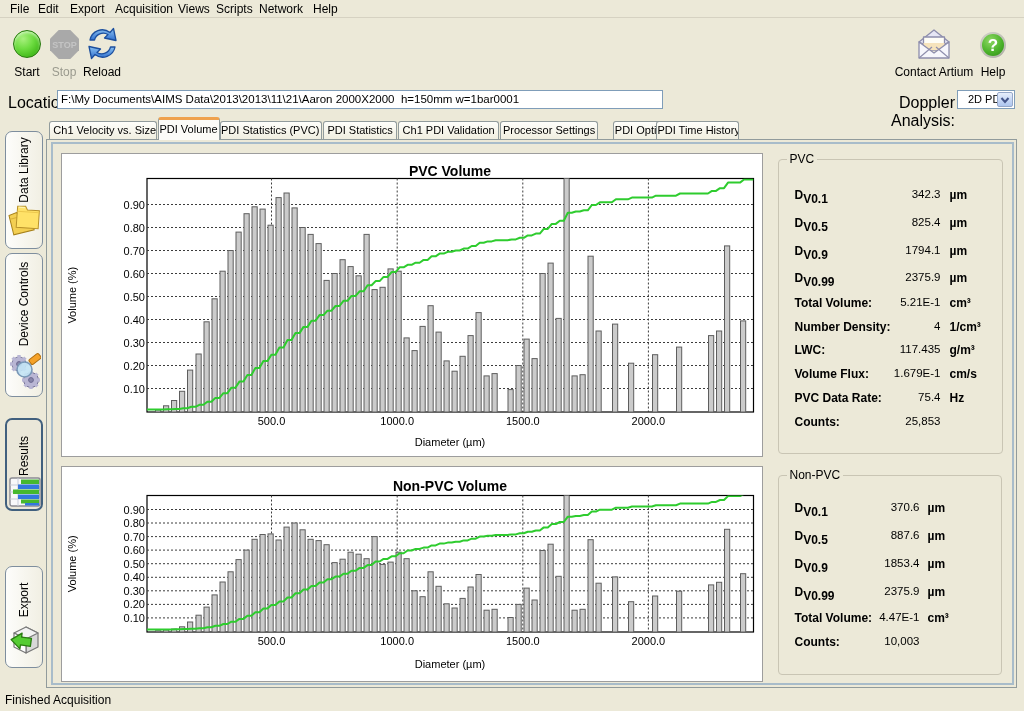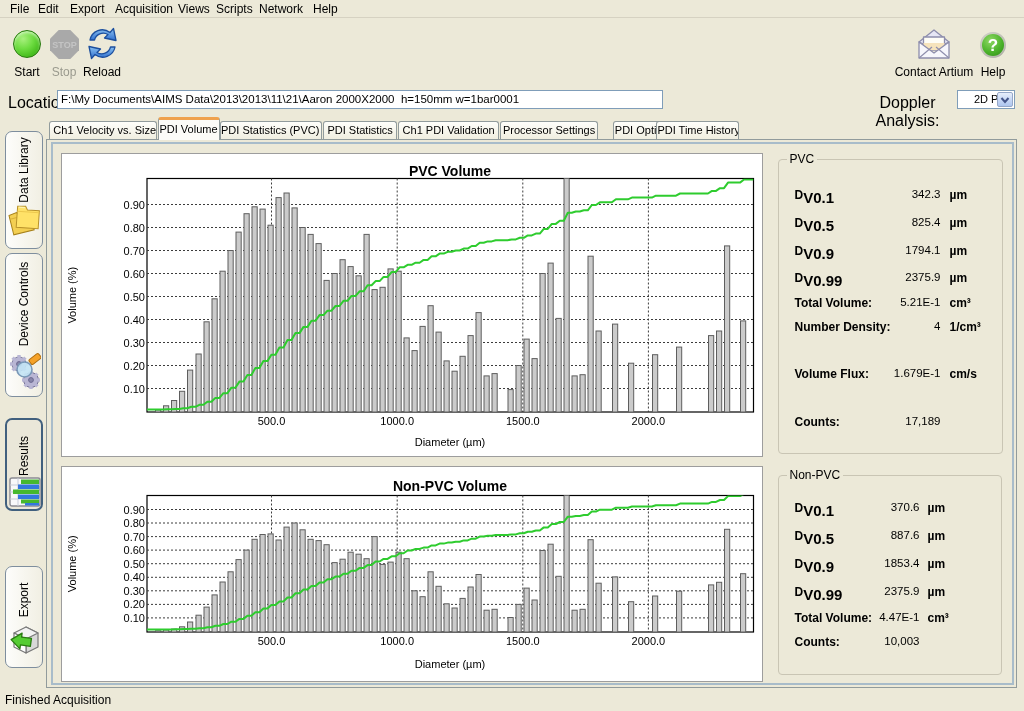--- a/index.html
+++ b/index.html
@@ -8,21 +8,21 @@
 .abs { position:absolute; }
 .menu span { position:absolute; top:2px; font-size:12px; }
 .lbl { font-size:16px; }
 .icolbl { position:absolute; top:65px; font-size:12px; text-align:center; }
 .sidebtn { position:absolute; left:5px; width:38px; background:linear-gradient(to right,#fdfdfb,#f1efe3); border:1px solid #7e8e9e; border-radius:7px; }
 .vtext { position:absolute; left:50%; font-size:12px; white-space:nowrap; transform:translate(-50%,-50%) rotate(-90deg); }
 .gbox { position:absolute; border:1px solid #c9c5b4; border-radius:4px; }
 .gbox .legend { position:absolute; top:-8px; left:8px; background:#ece9d8; padding:0 3px; font-size:12px; }
 .row { position:absolute; left:16px; right:8px; height:18px; }
 .row .lab { position:absolute; left:0; font-size:12px; font-weight:bold; }
-.row .lab sub { font-size:15px; font-weight:bold; position:relative; top:1px; }
+.row .lab sub { font-size:12px; font-weight:bold; position:relative; top:1px; }
 .row .val { position:absolute; font-size:11.5px; text-align:right; }
 .row .unit { position:absolute; font-size:12px; font-weight:bold; }
 </style>
 </head>
 <body>
 
 <div class="abs menu" style="left:0;top:0;width:1024px;height:18px;border-bottom:1px solid #d6d2c2;">
   <span style="left:10px">File</span>
   <span style="left:38px">Edit</span>
   <span style="left:70px">Export</span>
@@ -69,22 +69,22 @@
 
 <div class="abs" style="left:980px;top:32px;width:26px;height:26px;border-radius:50%;background:radial-gradient(circle at 38% 32%, #d8d8d0 0%, #b9b9b0 70%, #8f8f88 100%);"></div>
 <div class="abs" style="left:982px;top:34px;width:22px;height:22px;border-radius:50%;background:radial-gradient(circle at 38% 30%, #8fd865 0%, #4cb32b 55%, #2d8a14 100%);"></div>
 <svg class="abs" style="left:982px;top:33px" width="22" height="24" xmlns="http://www.w3.org/2000/svg">
     <text x="11" y="18" text-anchor="middle" font-family="Liberation Sans, sans-serif" font-size="17" font-weight="bold" fill="#ffffff">?</text>
   </svg>
 <div class="icolbl" style="left:972px;width:42px;">Help</div>
 
 <div class="abs lbl" style="left:8px;top:94px;">Location:</div>
 <div class="abs" style="left:57px;top:90px;width:606px;height:19px;background:#fff;border:1px solid #7f9db9;font-size:11.5px;line-height:17px;padding-left:3px;white-space:nowrap;">F:\My Documents\AIMS Data\2013\2013\11\21\Aaron 2000X2000&nbsp; h=150mm w=1bar0001</div>
-<div class="abs lbl" style="left:860px;top:94px;width:95px;text-align:center;">Doppler Analysis:</div>
-<div class="abs" style="left:957px;top:90px;width:58px;height:19px;background:#fff;border:1px solid #7f9db9;font-size:11px;line-height:17px;padding-left:16px;">2D PDI
+<div class="abs lbl" style="left:860px;top:94px;width:95px;text-align:right;">Doppler Analysis:</div>
+<div class="abs" style="left:957px;top:90px;width:58px;height:19px;background:#fff;border:1px solid #7f9db9;font-size:11px;line-height:17px;padding-left:10px;">2D PDI
   <div style="position:absolute;right:1px;top:1px;width:16px;height:15px;background:linear-gradient(to bottom,#e7eefb,#c9d9f5 50%,#aec6ef);border:1px solid #96a8c8;border-radius:2px;">
     <svg width="14" height="13" viewBox="0 0 14 13">
         <path d="M 3.5,5 L 7,9 L 10.5,5" fill="none" stroke="#44558a" stroke-width="2"></path>
       </svg>
   </div>
 </div>
 
 <div class="sidebtn" style="top:131px;height:118px;">
   <div class="vtext" style="top:38px;">Data Library</div>
   <svg class="abs" style="left:2px;top:66px" width="36" height="42" viewBox="0 0 36 42" xmlns="http://www.w3.org/2000/svg">
@@ -397,28 +397,38 @@
   <div class="row" style="top:136px;">
       <span class="lab">Total Volume:</span>
       <span class="val" style="left:60px;width:86px;">5.21E-1</span>
       <span class="unit" style="left:155px;">cm³</span>
     </div>
   <div class="row" style="top:160px;">
       <span class="lab">Number Density:</span>
       <span class="val" style="left:60px;width:86px;">4</span>
       <span class="unit" style="left:155px;">1/cm³</span>
     </div>
+  <div class="row" style="top:183px;">
+      <span class="lab">LWC:</span>
+      <span class="val" style="left:60px;width:86px;">117.435</span>
+      <span class="unit" style="left:155px;">g/m³</span>
+    </div>
   <div class="row" style="top:207px;">
       <span class="lab">Volume Flux:</span>
       <span class="val" style="left:60px;width:86px;">1.679E-1</span>
       <span class="unit" style="left:155px;">cm/s</span>
     </div>
+  <div class="row" style="top:231px;">
+      <span class="lab">PVC Data Rate:</span>
+      <span class="val" style="left:60px;width:86px;">75.4</span>
+      <span class="unit" style="left:155px;">Hz</span>
+    </div>
   <div class="row" style="top:255px;">
       <span class="lab">Counts:</span>
-      <span class="val" style="left:60px;width:86px;">17,189</span>
+      <span class="val" style="left:60px;width:86px;">25,853</span>
     </div>
 </div>
 
 <div class="gbox" style="left:777.5px;top:474.5px;width:224px;height:200px;">
   <div class="legend">Non-PVC</div>
   <div class="row" style="top:25px;">
       <span class="lab">D<sub>V0.1</sub></span>
       <span class="val" style="left:45px;width:80px;">370.6</span>
       <span class="unit" style="left:133px;">µm</span>
     </div>

